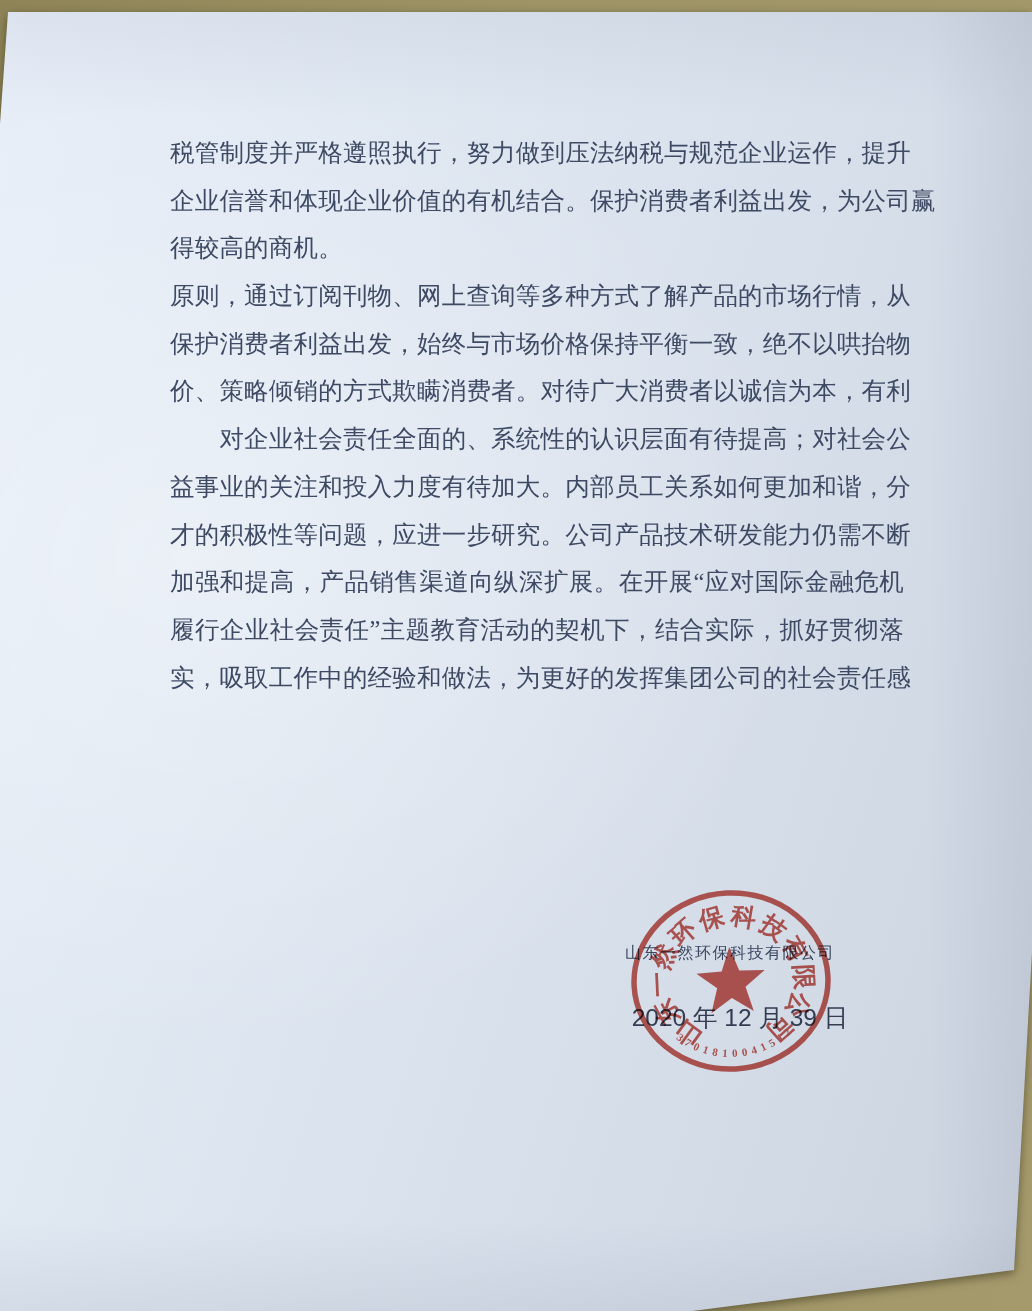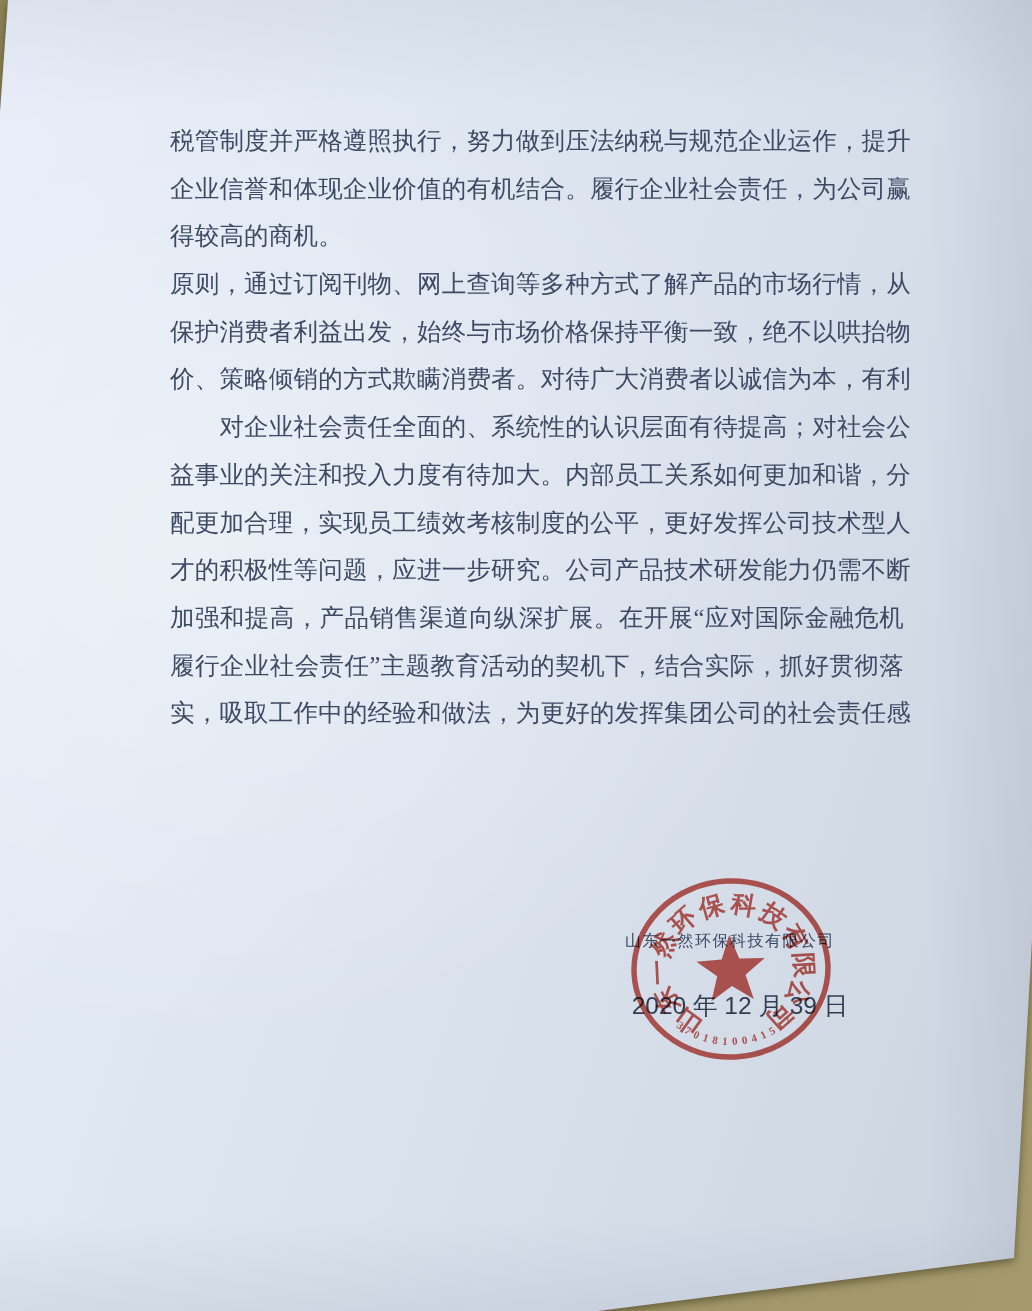--- a/index.html
+++ b/index.html
@@ -14,20 +14,21 @@
   .paper-shadow-wrap {
     position: absolute; inset: 0;
     filter: drop-shadow(0px 3px 5px rgba(45, 40, 18, 0.55));
   }
   .paper {
     position: absolute; inset: 0;
     clip-path: polygon(8px 0px, 1032px 0px, 1032px 940px, 1014px 1258px, 598px 1311px, 0px 1311px, 0px 112px);
     background:
       radial-gradient(ellipse 900px 700px at 18% 42%, rgba(255,255,255,0.35), rgba(255,255,255,0) 70%),
       linear-gradient(108deg, #e7eef8 0%, #e0e8f2 28%, #dae2ed 52%, #d3dbe7 76%, #cbd3df 100%);
+    margin-top: 12px;
   }
   .paper-vignette {
     position: absolute; inset: 0;
     background:
       linear-gradient(to bottom, rgba(120,130,150,0.10) 0%, rgba(120,130,150,0) 8%),
       linear-gradient(to left, rgba(100,110,130,0.12) 0%, rgba(100,110,130,0) 10%),
       linear-gradient(to top, rgba(100,110,130,0.10) 0%, rgba(100,110,130,0) 7%);
     pointer-events: none;
   }
   .doc-body {
@@ -71,28 +72,27 @@
 </style>
 </head>
 <body>
 
 <div class="paper-shadow-wrap">
   <div class="paper">
     <div class="paper-vignette"></div>
 
     <div class="doc-body">
       <div class="line">税管制度并严格遵照执行，努力做到压法纳税与规范企业运作，提升</div>
-      <div class="line">企业信誉和体现企业价值的有机结合。履行企业社会责任，为公司赢</div>
+      <div class="line">企业信誉和体现企业价值的有机结合。保护消费者利益出发，为公司赢</div>
       <div class="line end">得较高的商机。</div>
       <div class="line">原则，通过订阅刊物、网上查询等多种方式了解产品的市场行情，从</div>
       <div class="line">保护消费者利益出发，始终与市场价格保持平衡一致，绝不以哄抬物</div>
       <div class="line">价、策略倾销的方式欺瞒消费者。对待广大消费者以诚信为本，有利</div>
       <div class="line">　　对企业社会责任全面的、系统性的认识层面有待提高；对社会公</div>
       <div class="line">益事业的关注和投入力度有待加大。内部员工关系如何更加和谐，分</div>
-      <div class="line">配更加合理，实现员工绩效考核制度的公平，更好发挥公司技术型人</div>
       <div class="line">才的积极性等问题，应进一步研究。公司产品技术研发能力仍需不断</div>
       <div class="line">加强和提高，产品销售渠道向纵深扩展。在开展“应对国际金融危机</div>
       <div class="line">履行企业社会责任”主题教育活动的契机下，结合实际，抓好贯彻落</div>
       <div class="line">实，吸取工作中的经验和做法，为更好的发挥集团公司的社会责任感</div>
     </div>
 
     <div class="sig-company">山东一然环保科技有限公司</div>
     <div class="sig-date">2020 年 12 月 39 日</div>
 
     <svg class="seal-svg" viewBox="0 0 210 194">

